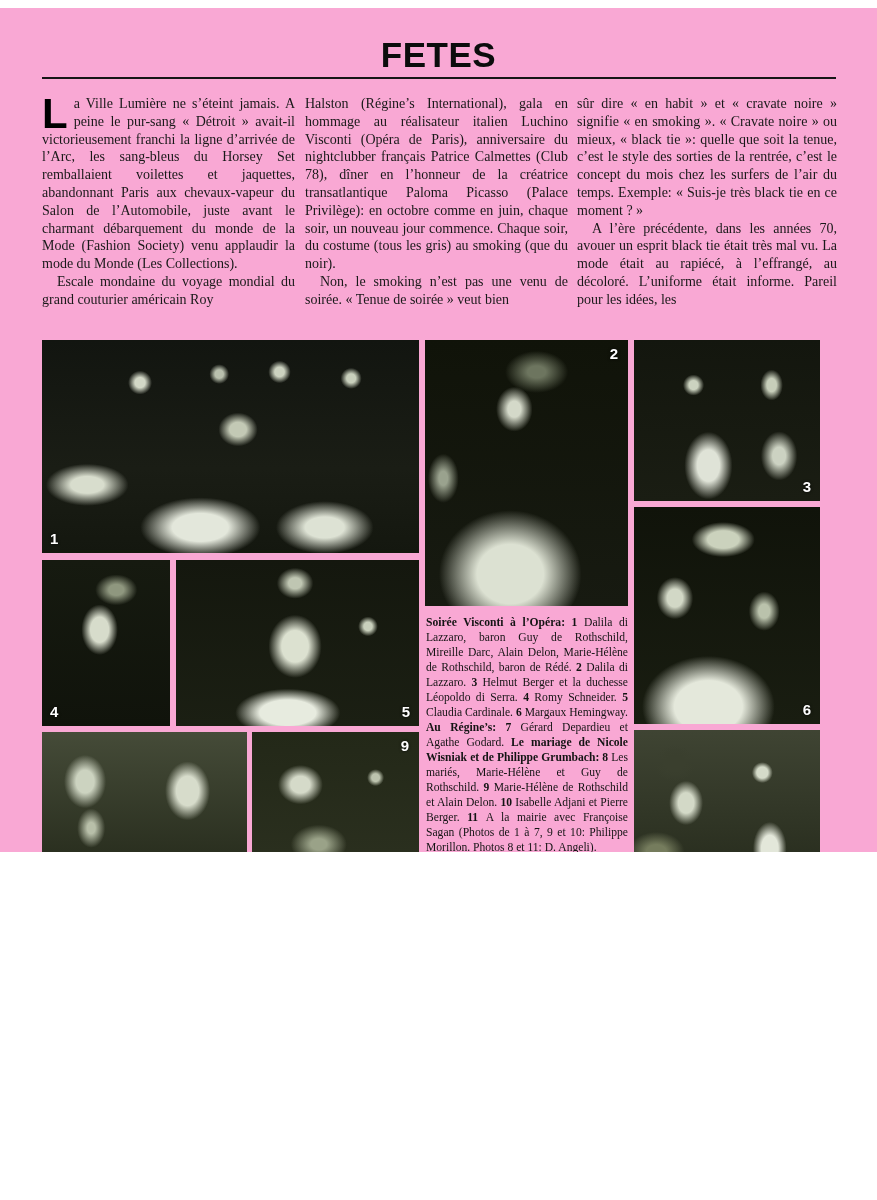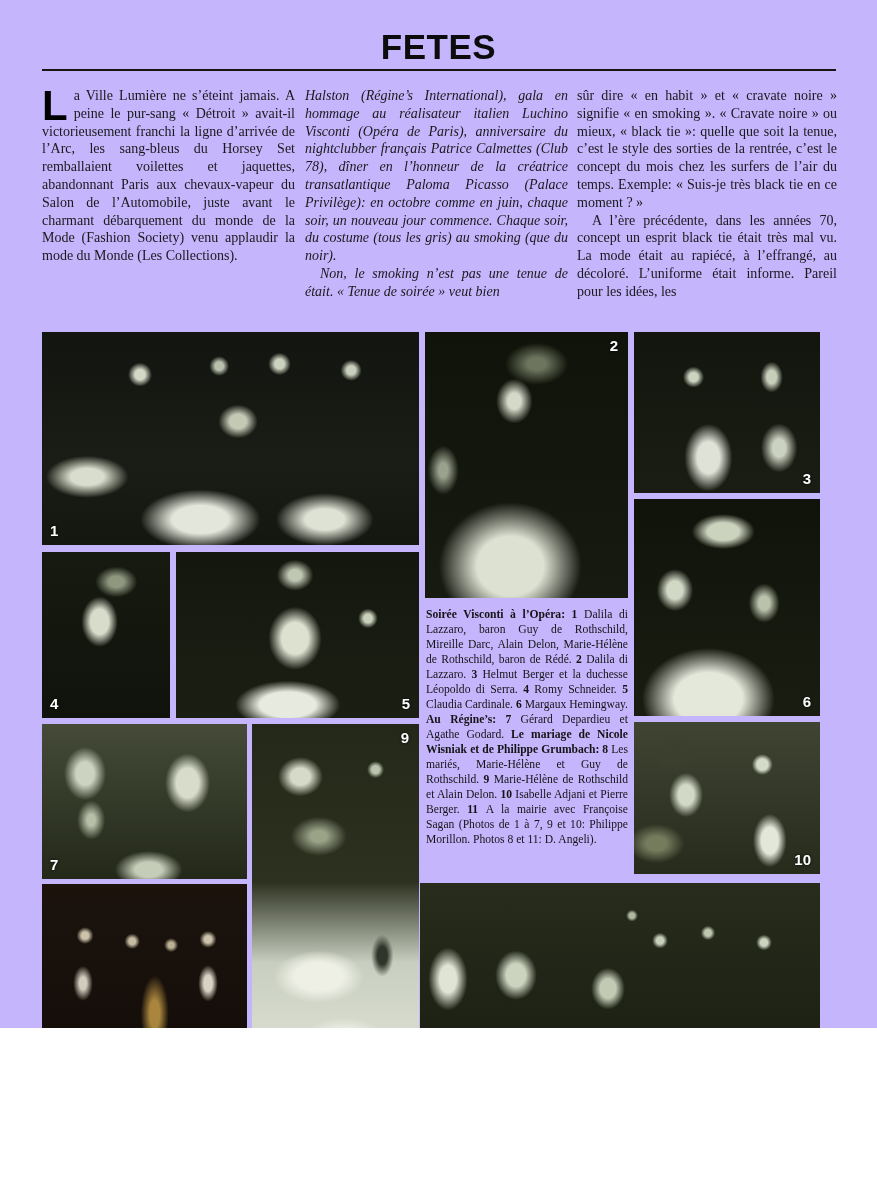--- a/index.html
+++ b/index.html
@@ -1,27 +1,27 @@
 <!DOCTYPE html>
 <html lang="fr"><head>
 <meta charset="utf-8">
 <style>
   html,body{margin:0;padding:0;background:#ffffff;}
-  .page{position:relative;width:877px;height:1028px;background:#c4b5fd;overflow:hidden;
-        font-family:"Liberation Serif", serif;color:#161616;}
+  .page{position:relative;width:877px;height:844px;background:#f9a8d4;overflow:hidden;
+        font-family:"Liberation Serif", serif;color:#161616;margin-top:8px;}
 
   .title{position:absolute;top:27px;left:0;width:877px;text-align:center;
          font-family:"Liberation Sans", sans-serif;font-weight:bold;font-size:35px;
          letter-spacing:0.5px;color:#0c0c0c;}
   .rule{position:absolute;top:69px;left:42px;width:794px;height:2px;background:#161616;}
 
   .col{position:absolute;top:87px;font-size:14px;line-height:17.8px;text-align:justify;
        color:#191919;hyphens:auto;}
   .col-1{left:42px;width:253px;}
-  .col-2{left:305px;width:263px;font-style:italic;}
+  .col-2{left:305px;width:263px;}
   .col-3{left:577px;width:260px;}
   .col p{margin:0;}
   .col p.indent{text-indent:15px;}
   .dropcap{float:left;font-family:"Liberation Sans", sans-serif;font-weight:bold;
            font-size:42px;line-height:31px;margin:3px 6px 0 0;color:#000;}
   .it{}
 
   .photo{position:absolute;background-color:#14170f;}
   .pnum{position:absolute;font-family:"Liberation Sans", sans-serif;font-weight:bold;
         font-size:15px;color:#ffffff;text-shadow:0 0 3px rgba(0,0,0,.85);}
@@ -120,30 +120,31 @@
 </head>
 <body>
 
 <div class="page">
 
   <div class="title">FETES</div>
   <div class="rule"></div>
 
   <div class="col col-1">
     <p><span class="dropcap">L</span><span>a Ville Lumière ne s’éteint jamais. A peine le pur-sang « Détroit » avait-il victorieusement franchi la ligne d’arrivée de l’Arc, les sang-bleus du Horsey Set remballaient voilettes et jaquettes, abandonnant Paris aux chevaux-vapeur du Salon de l’Automobile, juste avant le charmant débarquement du monde de la Mode (Fashion Society) venu applaudir la mode du Monde (Les Collections).</span></p>
+    <p class="indent">Escale mondaine du voyage mondial du grand couturier américain Roy</p>
   </div>
 
   <div class="col col-2">
     <p>Halston (Régine’s International), gala en hommage au réalisateur italien Luchino Visconti (Opéra de Paris), anniversaire du nightclubber français Patrice Calmettes (Club 78), dîner en l’honneur de la créatrice transatlantique Paloma Picasso (Palace Privilège): en octobre comme en juin, chaque soir, un nouveau jour commence. Chaque soir, du costume (tous les gris) au smoking (que du noir).</p>
-    <p class="indent">Non, le smoking n’est pas une tenue de était. « Tenue de soirée » veut bien</p>
+    <p class="indent">Non, le smoking n’est pas une venu de soirée. « Tenue de soirée » veut bien</p>
   </div>
 
   <div class="col col-3">
     <p><span>sûr dire « en habit » et « cravate noire » signifie « en smoking ». « Cravate noire » ou mieux, « </span><span class="it">black tie</span><span> »: quelle que soit la tenue, c’est le style des sorties de la rentrée, c’est le concept du mois chez les surfers de l’air du temps. Exemple: « Suis-je très </span><span class="it">black tie</span><span> en ce moment ? »</span></p>
-    <p class="indent">A l’ère précédente, dans les années 70, concept un esprit black tie était très mal vu. La mode était au rapiécé, à l’effrangé, au décoloré. L’uniforme était informe. Pareil pour les idées, les</p>
+    <p class="indent">A l’ère précédente, dans les années 70, avouer un esprit black tie était très mal vu. La mode était au rapiécé, à l’effrangé, au décoloré. L’uniforme était informe. Pareil pour les idées, les</p>
   </div>
 
   <div class="photo photo-1">
     <span class="pnum bl">1</span>
   </div>
   <div class="photo photo-2">
     <span class="pnum tr">2</span>
   </div>
   <div class="photo photo-3">
     <span class="pnum br">3</span>

